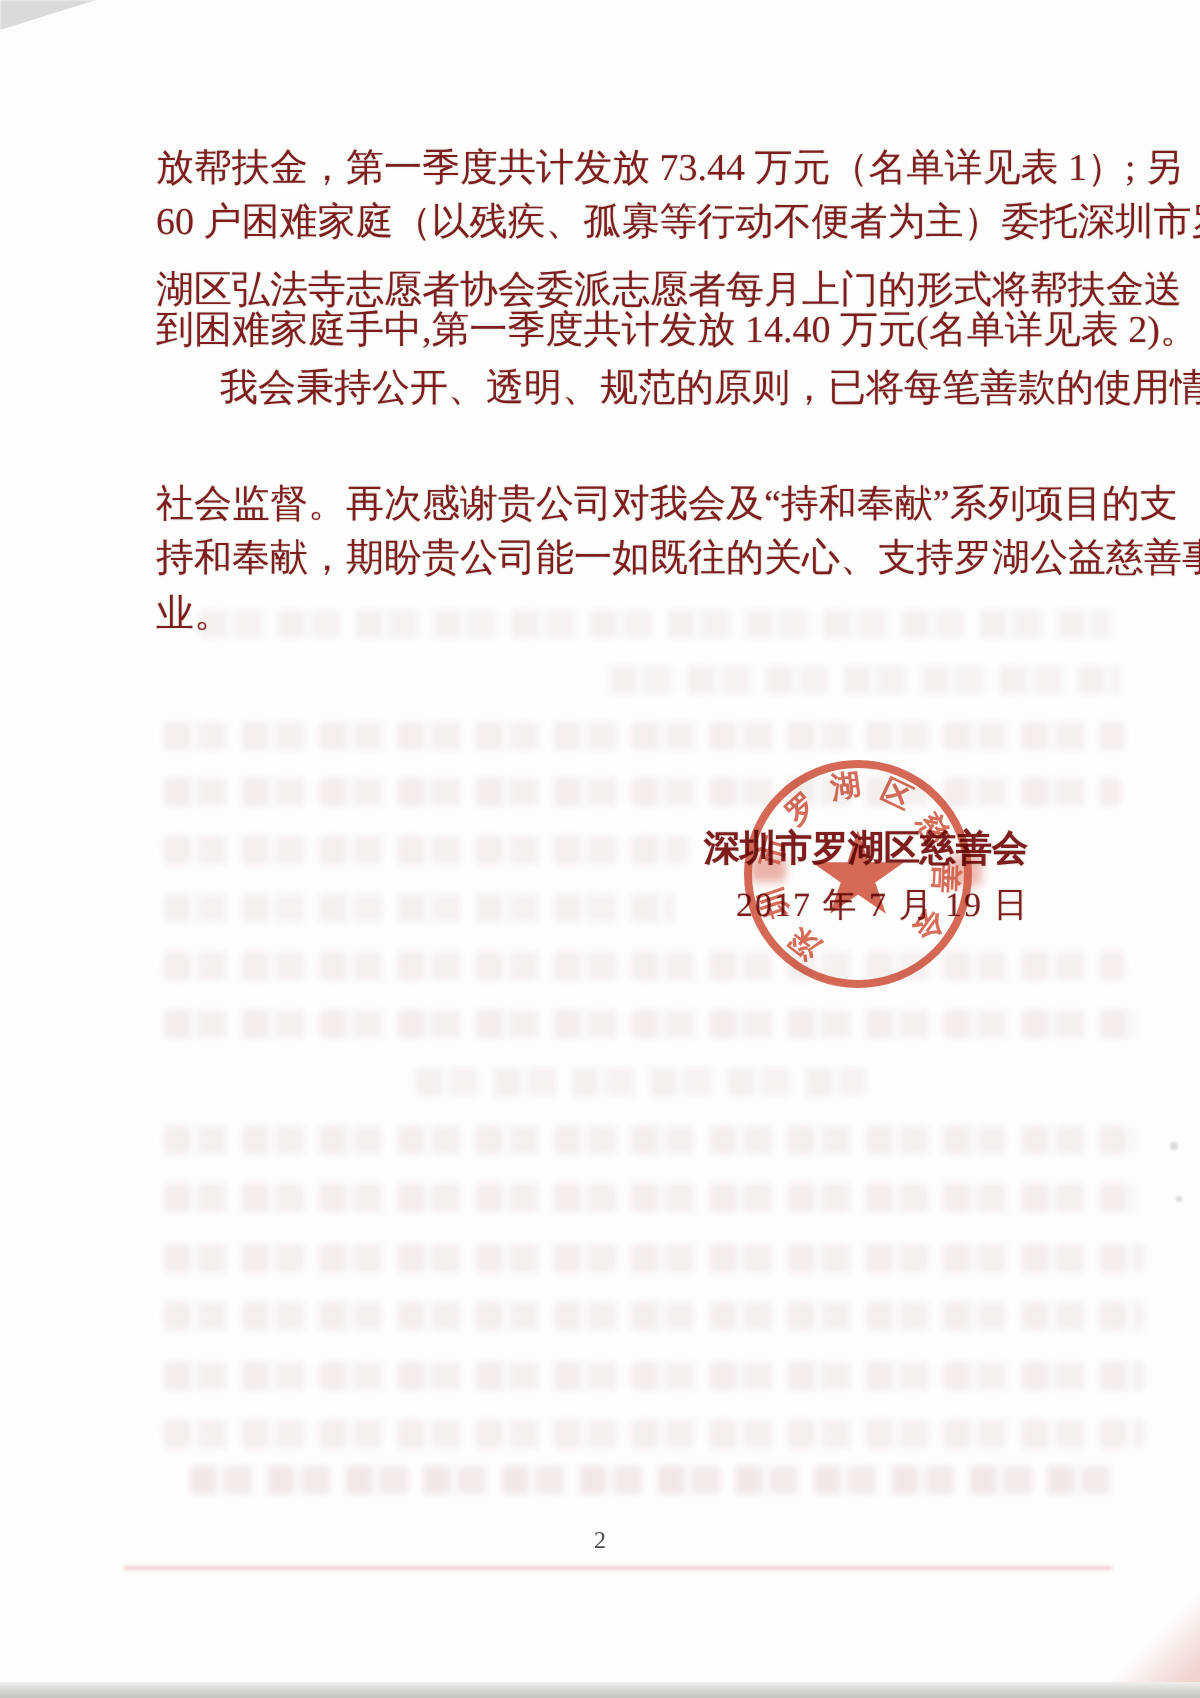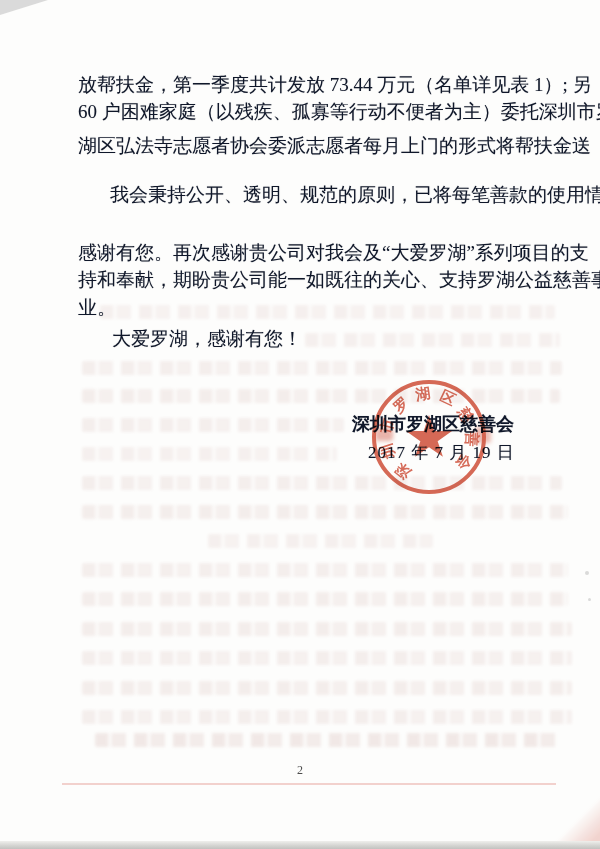--- a/index.html
+++ b/index.html
@@ -9,21 +9,21 @@
     font-family:"Liberation Serif","DejaVu Serif",serif;
     overflow:hidden;position:relative;
   }
   .page{position:absolute;inset:0;width:600px;height:849px;}
 
   
   .tline{
     position:absolute;left:78px;
     white-space:nowrap;
     font-size:19px;line-height:22px;
-    color:#0f172a;
+    color:#7f1d1d;
     letter-spacing:0px;
     text-shadow:0 0 1px rgba(58,58,58,.30);
   }
   .sig{font-size:18px;font-weight:bold;}
   .dateline{font-size:17px;letter-spacing:1px;}
   .pagenum{
     position:absolute;left:0;right:0;top:763px;
     text-align:center;font-size:12px;color:#4c4c4c;
   }
 
@@ -104,26 +104,26 @@
       <div class="bleed-row" style="top: 622px; left: 82px; width: 490px; opacity: 0.11;"></div>
       <div class="bleed-row" style="top: 651px; left: 82px; width: 490px; opacity: 0.1;"></div>
       <div class="bleed-row" style="top: 681px; left: 82px; width: 490px; opacity: 0.11;"></div>
       <div class="bleed-row" style="top: 710px; left: 82px; width: 490px; opacity: 0.1;"></div>
       <div class="bleed-row" style="top: 733px; left: 95px; width: 465px; opacity: 0.14;"></div>
     </div>
 
   <div class="tline" style="top:74px">放帮扶金，第一季度共计发放 73.44 万元（名单详见表 1）; 另</div>
   <div class="tline" style="top:101px">60 户困难家庭（以残疾、孤寡等行动不便者为主）委托深圳市罗</div>
   <div class="tline" style="top:135px">湖区弘法寺志愿者协会委派志愿者每月上门的形式将帮扶金送</div>
+  <div class="tline" style="top:155px">到困难家庭手中,第一季度共计发放 14.40 万元(名单详见表 2)。</div>
   <div class="tline" style="top:184px;left:110px">我会秉持公开、透明、规范的原则，已将每笔善款的使用情</div>
-  <div class="tline" style="top:242px">感谢有您。再次感谢贵公司对我会及“大爱罗湖”系列项目的支</div>
+  <div class="tline" style="top:242px">社会监督。再次感谢贵公司对我会及“持和奉献”系列项目的支</div>
   <div class="tline" style="top:269px">持和奉献，期盼贵公司能一如既往的关心、支持罗湖公益慈善事</div>
   <div class="tline" style="top:297px">业。</div>
 
-  <div class="tline" style="top:328px;left:112px">大爱罗湖，感谢有您！</div>
 
   <div class="tline sig" style="top:413px;left:352px">深圳市罗湖区慈善会</div>
   <div class="tline dateline" style="top:442px;left:368px">2017 年 7 月 19 日</div>
 
   <div class="seal" id="seal" style="color: rgb(208, 80, 58);">
     <div class="seal-ring"></div>
     <div class="seal-star"></div>
     <div id="sealArc">
         <span class="seal-char" style="left: 26.5266px; top: 86.8845px; transform: rotate(-142deg);">深</span>
         <span class="seal-char" style="left: 12.2221px; top: 66.6441px; transform: rotate(-108.5deg);">圳</span>

